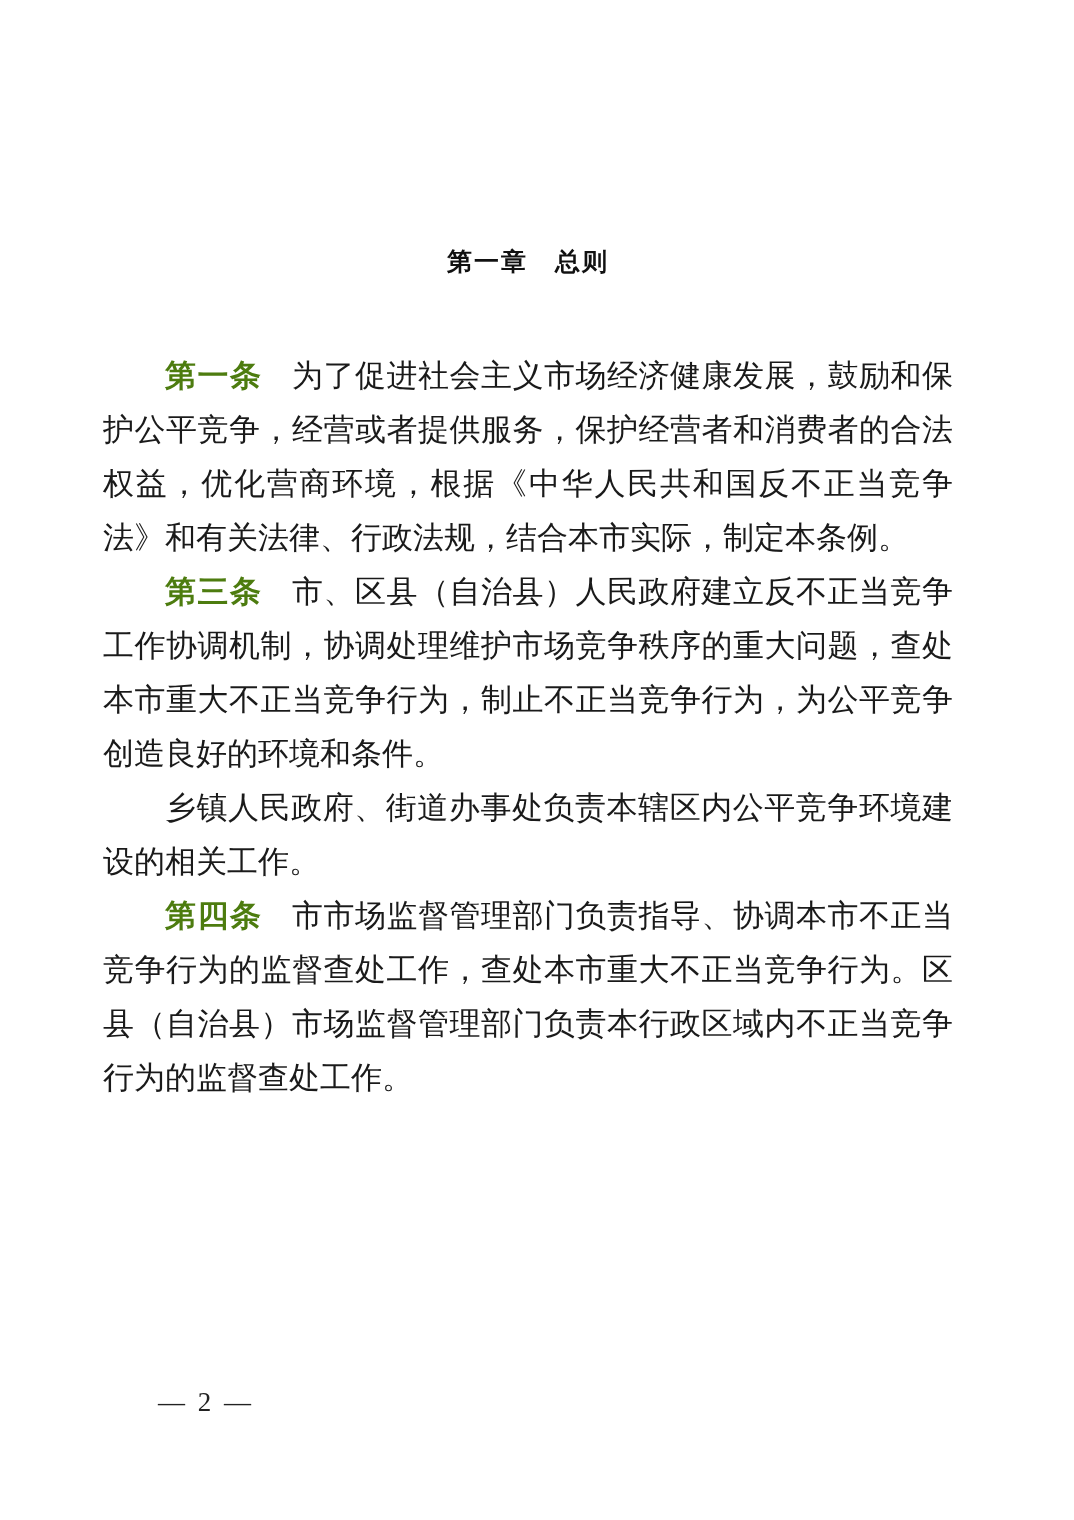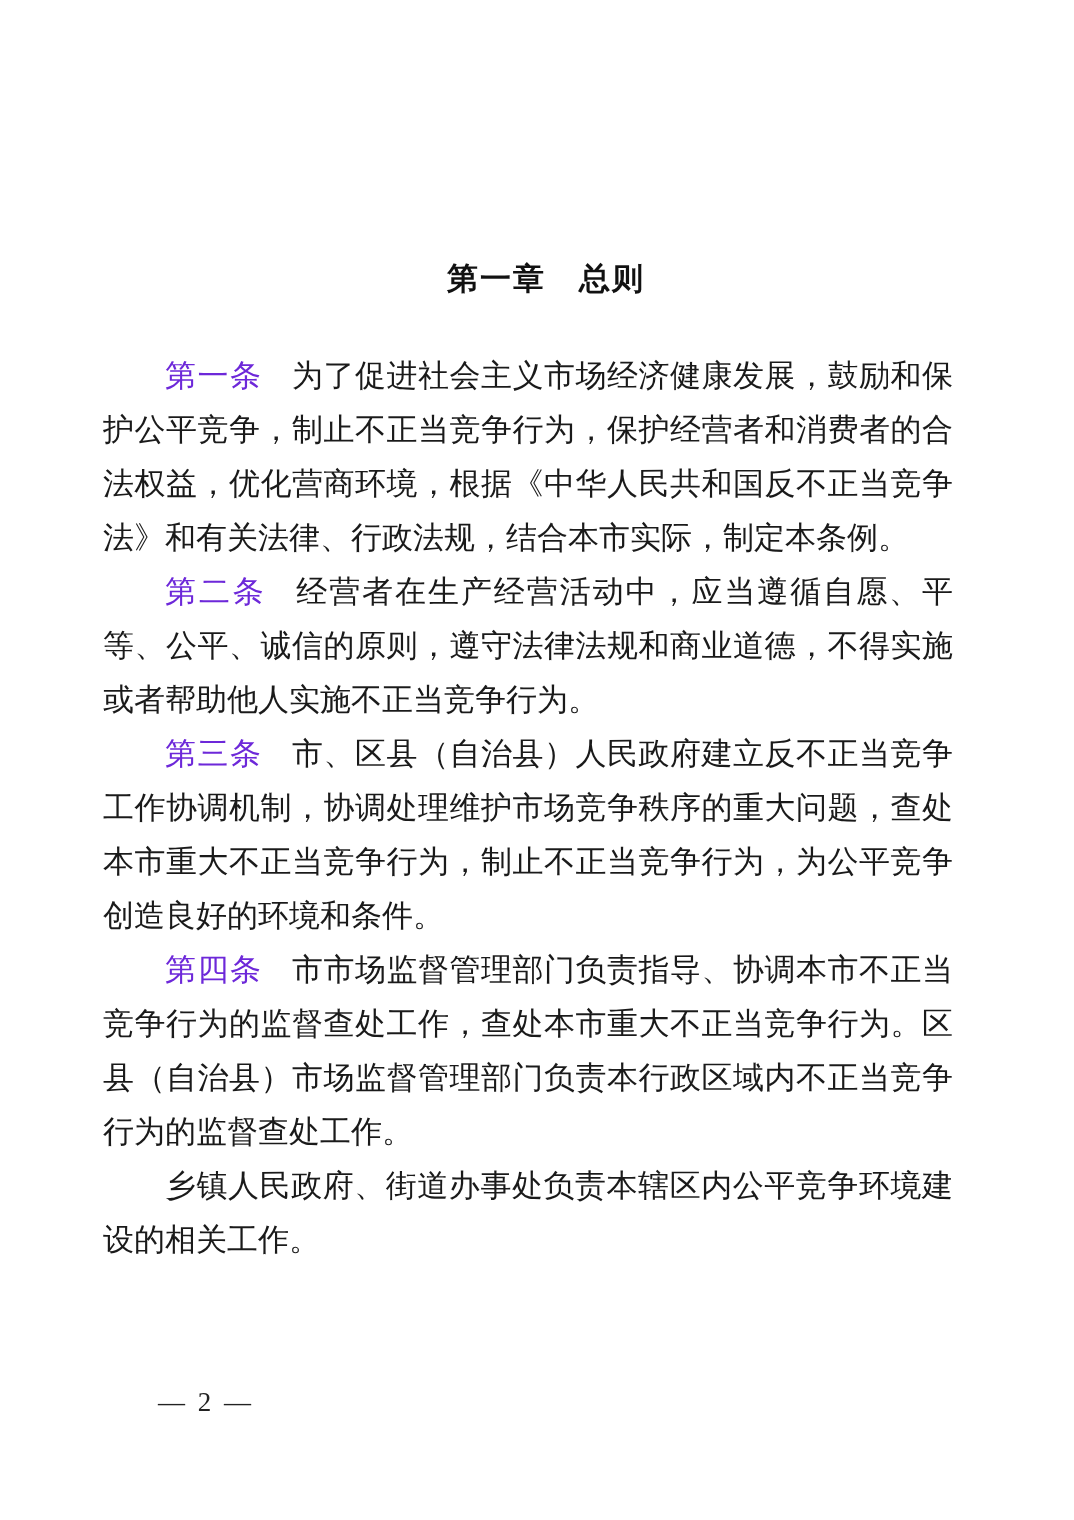--- a/index.html
+++ b/index.html
@@ -13,25 +13,25 @@
     height: 1520px;
     background: #ffffff;
     color: #1a1a1a;
     overflow: hidden;
   }
   .chapter-title {
     position: absolute;
     top: 240px;
     left: 103px;
     width: 850px;
-    margin: 18px;
+    margin: 0;
     text-align: center;
     font-family: "Liberation Sans", "DejaVu Sans", sans-serif;
     font-weight: 700;
-    font-size: 31px;
+    font-size: 25px;
     line-height: 42px;
     letter-spacing: 2px;
     color: #111;
   }
   .body-text {
     position: absolute;
     top: 349px;
     left: 103px;
     width: 850px;
     font-family: "Liberation Serif", "DejaVu Serif", serif;
@@ -39,22 +39,22 @@
     line-height: 54px;
     text-align: justify;
     color: #1a1a1a;
   }
   .para {
     margin: 0;
     text-indent: 2em;
   }
   .article-label {
     font-family: "Liberation Sans", "DejaVu Sans", sans-serif;
-    font-weight: 400;
-    color: #6d28d9;
+    font-weight: 700;
+    color: #4d7c0f;
     margin-right: 0.95em;
     letter-spacing: 1px;
   }
   .page-number {
     position: absolute;
     left: 158px;
     top: 1387px;
     font-family: "Liberation Serif", "DejaVu Serif", serif;
     font-size: 27px;
     line-height: 30px;
@@ -64,35 +64,32 @@
 </style>
 </head>
 <body>
 
 <div class="page">
   <h1 class="chapter-title">第一章　总则</h1>
 
   <div class="body-text">
 
   <p class="para">
-    <b class="article-label">第一条</b><span class="para-text">为了促进社会主义市场经济健康发展，鼓励和保护公平竞争，制止不正当竞争行为，保护经营者和消费者的合法权益，优化营商环境，根据《中华人民共和国反不正当竞争法》和有关法律、行政法规，结合本市实际，制定本条例。</span>
+    <b class="article-label">第一条</b><span class="para-text">为了促进社会主义市场经济健康发展，鼓励和保护公平竞争，经营或者提供服务，保护经营者和消费者的合法权益，优化营商环境，根据《中华人民共和国反不正当竞争法》和有关法律、行政法规，结合本市实际，制定本条例。</span>
   </p>
 
-  <p class="para">
-    <b class="article-label">第二条</b><span class="para-text">经营者在生产经营活动中，应当遵循自愿、平等、公平、诚信的原则，遵守法律法规和商业道德，不得实施或者帮助他人实施不正当竞争行为。</span>
-  </p>
 
 
   <p class="para">
     <b class="article-label">第三条</b><span class="para-text">市、区县（自治县）人民政府建立反不正当竞争工作协调机制，协调处理维护市场竞争秩序的重大问题，查处本市重大不正当竞争行为，制止不正当竞争行为，为公平竞争创造良好的环境和条件。</span>
   </p>
 
   <p class="para">
-    <b class="article-label">第四条</b><span class="para-text">市市场监督管理部门负责指导、协调本市不正当竞争行为的监督查处工作，查处本市重大不正当竞争行为。区县（自治县）市场监督管理部门负责本行政区域内不正当竞争行为的监督查处工作。</span>
+    <span class="para-text">乡镇人民政府、街道办事处负责本辖区内公平竞争环境建设的相关工作。</span>
   </p>
 
   <p class="para">
-    <span class="para-text">乡镇人民政府、街道办事处负责本辖区内公平竞争环境建设的相关工作。</span>
+    <b class="article-label">第四条</b><span class="para-text">市市场监督管理部门负责指导、协调本市不正当竞争行为的监督查处工作，查处本市重大不正当竞争行为。区县（自治县）市场监督管理部门负责本行政区域内不正当竞争行为的监督查处工作。</span>
   </p>
 </div>
 
   <div class="page-number">— 2 —</div>
 </div>
 
 </body></html>

